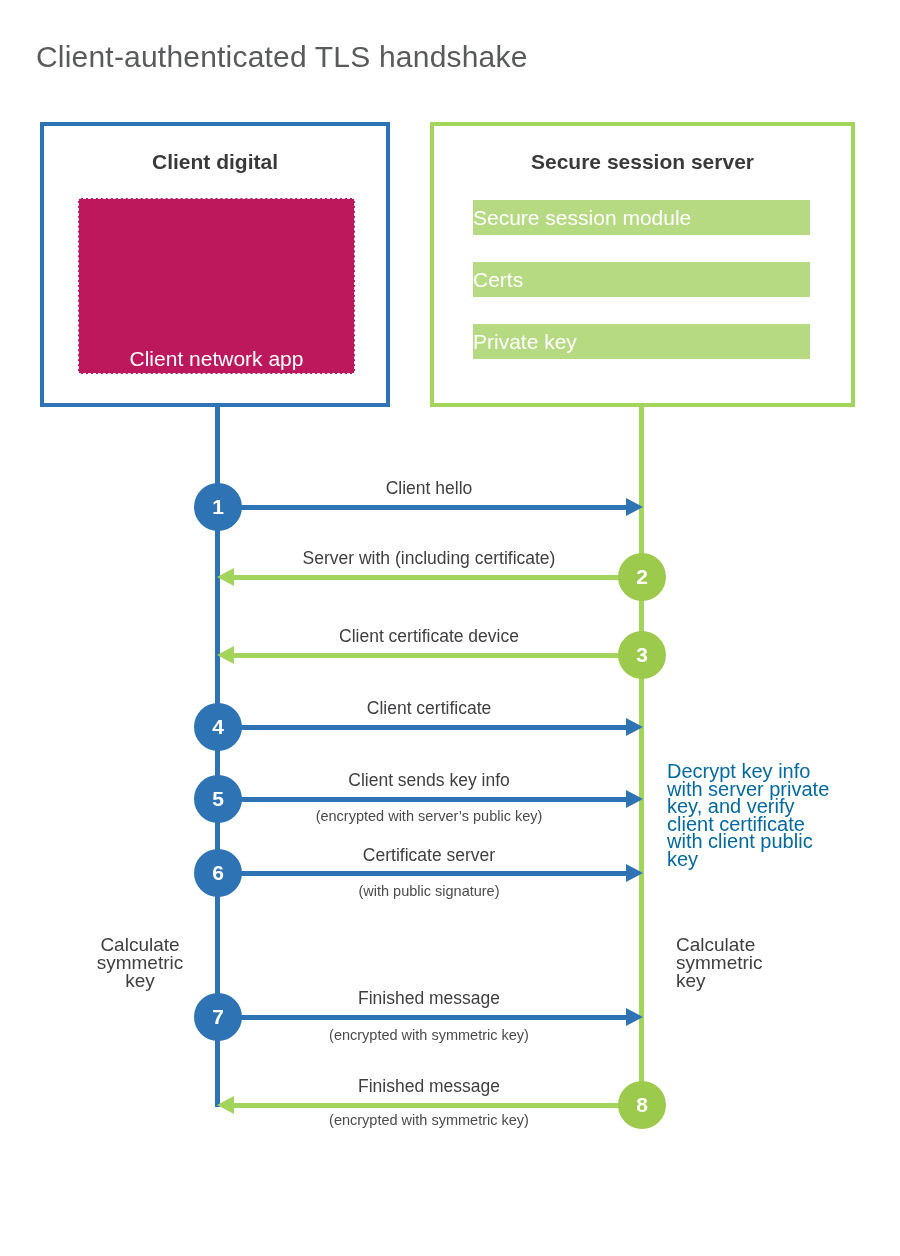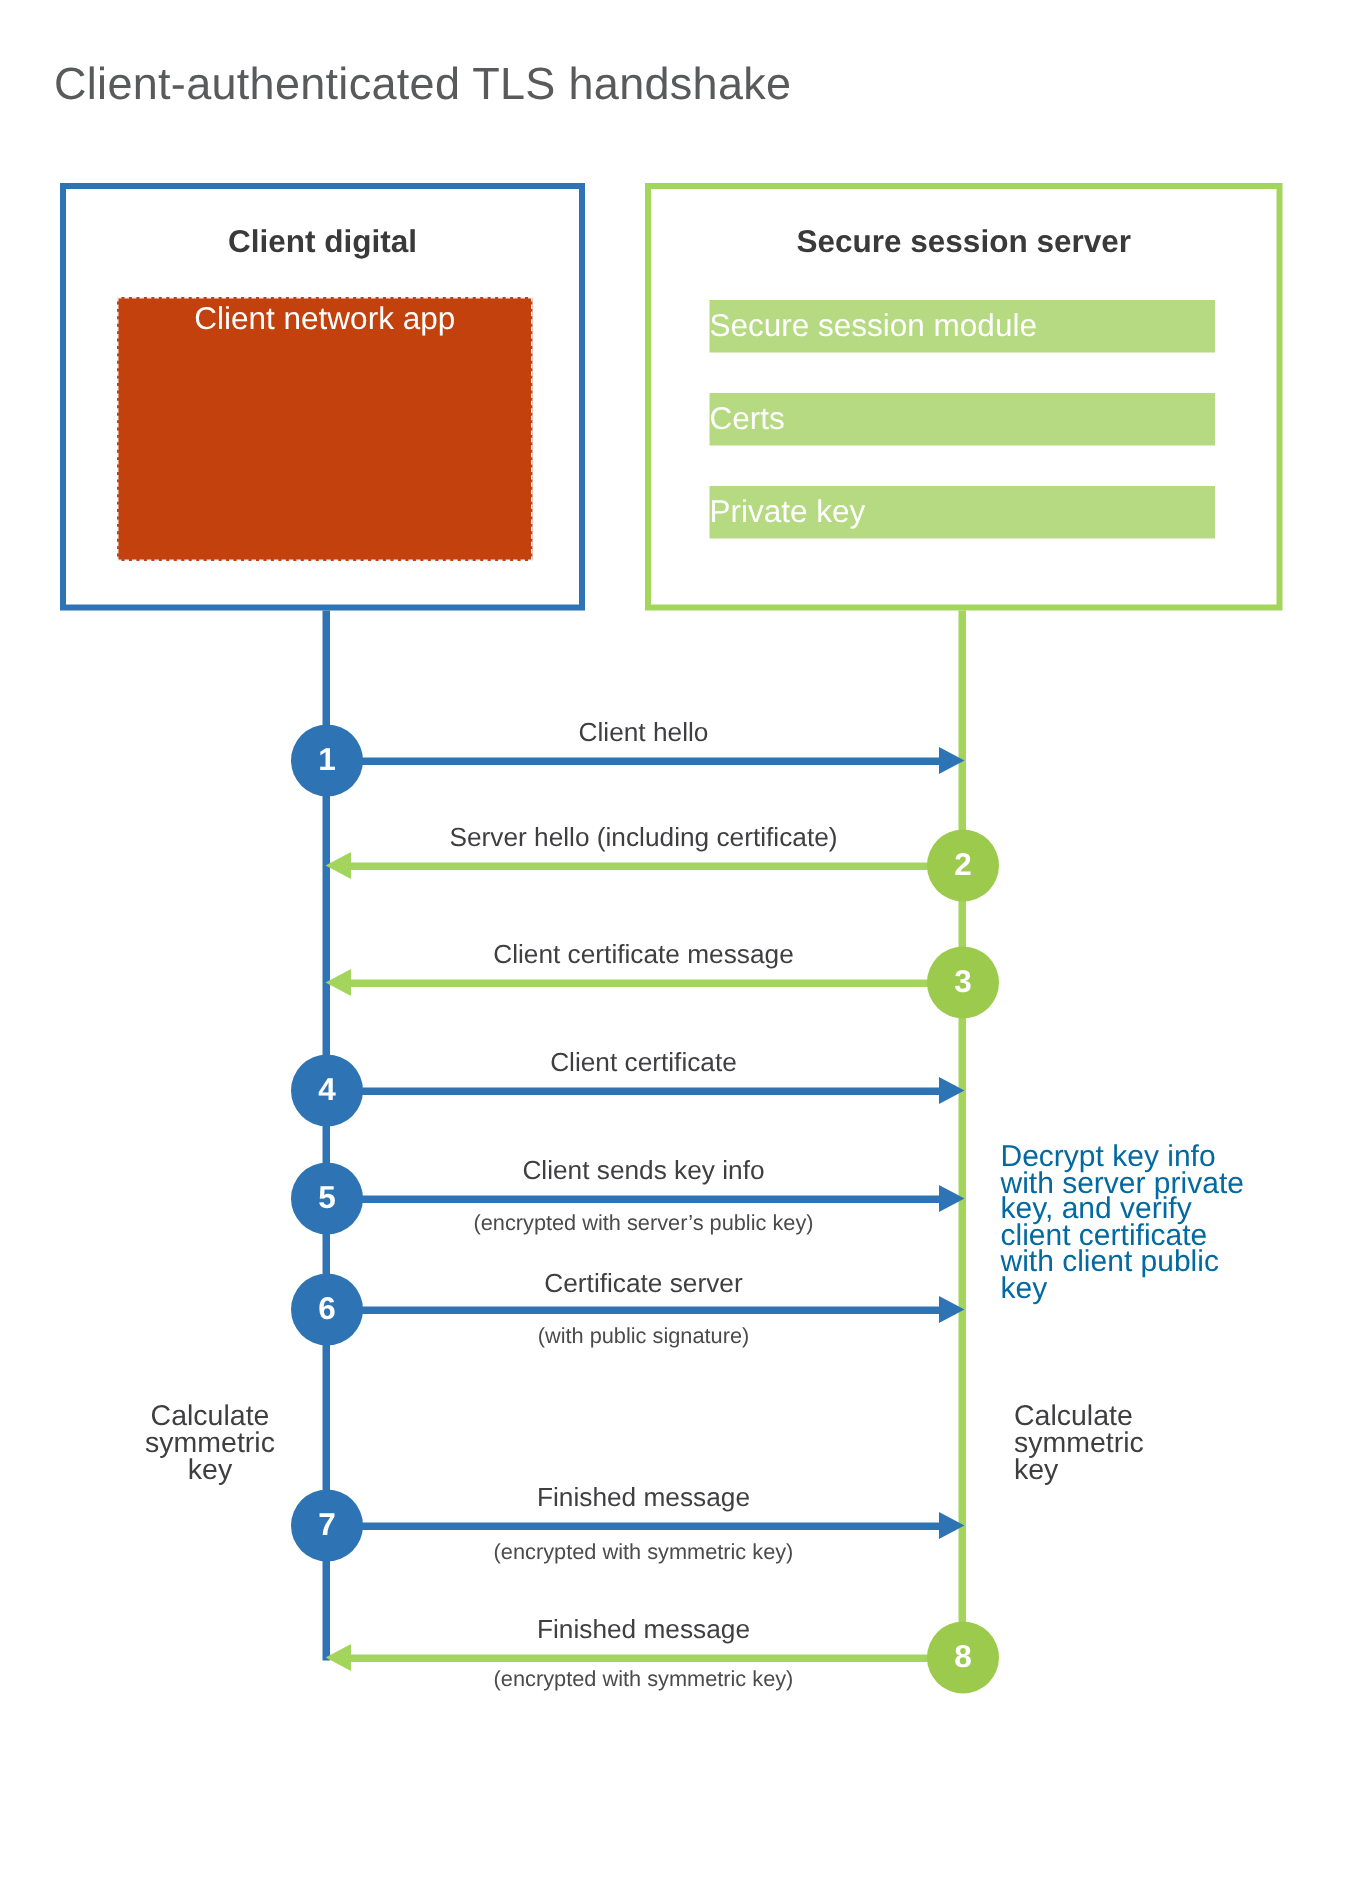--- a/index.html
+++ b/index.html
@@ -9,22 +9,22 @@
   .title{position:absolute;left:36px;top:28px;font-size:30px;font-weight:300;
          color:#595a5c;letter-spacing:0.2px;margin-top:12px;}
 
   
   .actor-box{position:absolute;top:122px;height:285px;background:#ffffff;box-sizing:border-box;}
   .client-box{left:40px;width:350px;border:4px solid #2e74b4;}
   .server-box{left:430px;width:425px;border:4px solid #a3d45c;}
   .actor-title{margin-top:24px;text-align:center;font-size:21px;font-weight:bold;color:#3a3a3a;}
 
   .app-box{position:absolute;left:78px;top:198px;width:277px;height:176px;
-           background:#c2410c;border:1px dashed #e8f1fa;box-sizing:border-box;
-           display:flex;align-items:flex-start;justify-content:center;}
+           background:#be185d;border:1px dashed #e8f1fa;box-sizing:border-box;
+           display:flex;align-items:flex-end;justify-content:center;}
   .app-box span{display:block;width:200px;text-align:center;color:#ffffff;
                 font-size:21px;line-height:28px;}
 
   .module-bar{position:absolute;left:473px;width:337px;height:35px;background:#b6da82;
               display:flex;align-items:center;
               color:#ffffff;font-size:21px;}
 
   
   .lifeline{position:absolute;width:5px;}
   .lifeline.blue{left:215px;top:407px;height:700px;background:#2e74b4;}
@@ -83,26 +83,26 @@
   </div>
 
   <div class="lifeline blue"></div>
   <div class="lifeline green"></div>
 
   <div class="msg-label" style="top:478px">Client hello</div>
   <div class="shaft blue" style="top:505px"></div>
   <div class="head right" style="top:498px"></div>
   <div class="circle blue" style="top:483px">1</div>
 
-  <div class="msg-label" style="top:548px">Server hello (including certificate)</div>
+  <div class="msg-label" style="top:548px">Server with (including certificate)</div>
   <div class="shaft green" style="top:575px"></div>
   <div class="head left" style="top:568px"></div>
   <div class="circle green" style="top:553px">2</div>
 
-  <div class="msg-label" style="top:626px">Client certificate message</div>
+  <div class="msg-label" style="top:626px">Client certificate device</div>
   <div class="shaft green" style="top:653px"></div>
   <div class="head left" style="top:646px"></div>
   <div class="circle green" style="top:631px">3</div>
 
   <div class="msg-label" style="top:698px">Client certificate</div>
   <div class="shaft blue" style="top:725px"></div>
   <div class="head right" style="top:718px"></div>
   <div class="circle blue" style="top:703px">4</div>
 
   <div class="msg-label" style="top:770px">Client sends key info</div>

